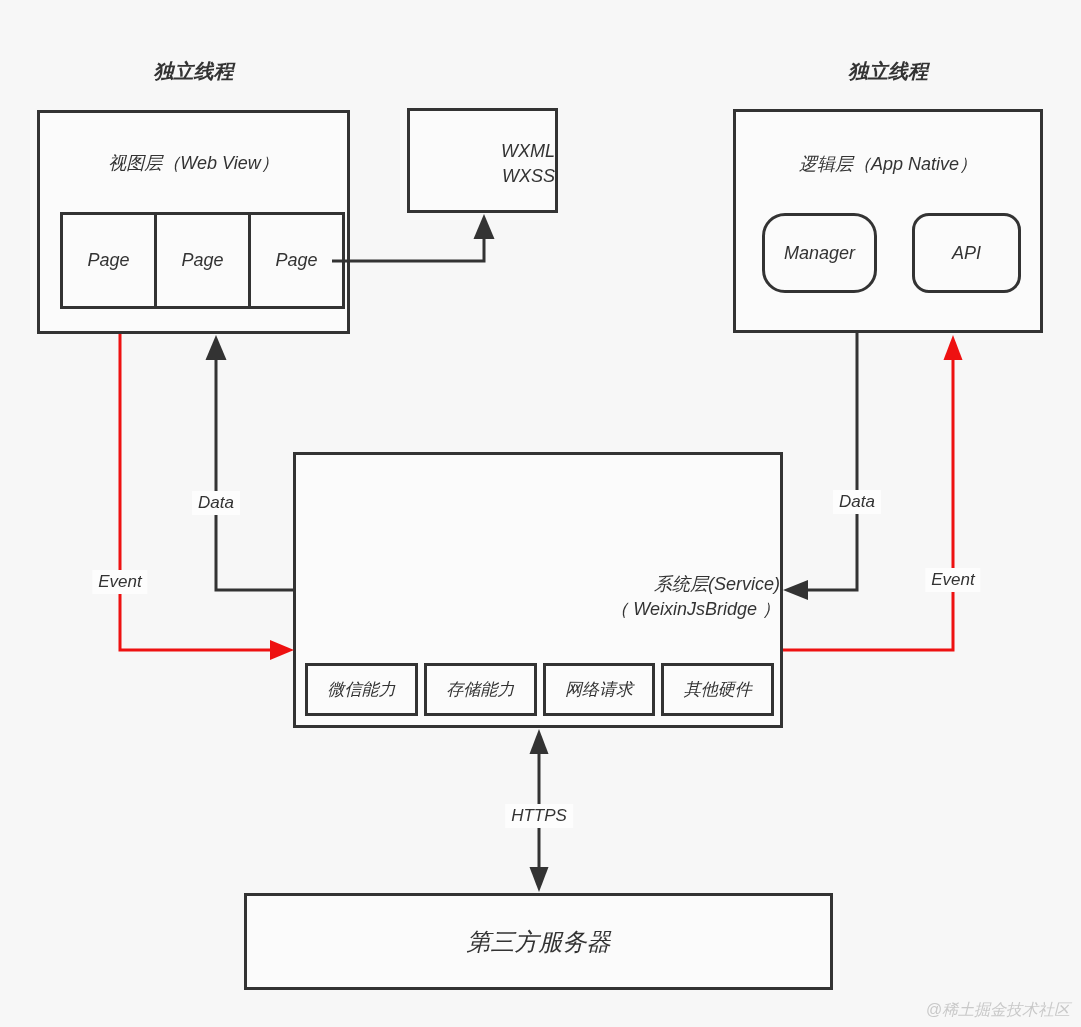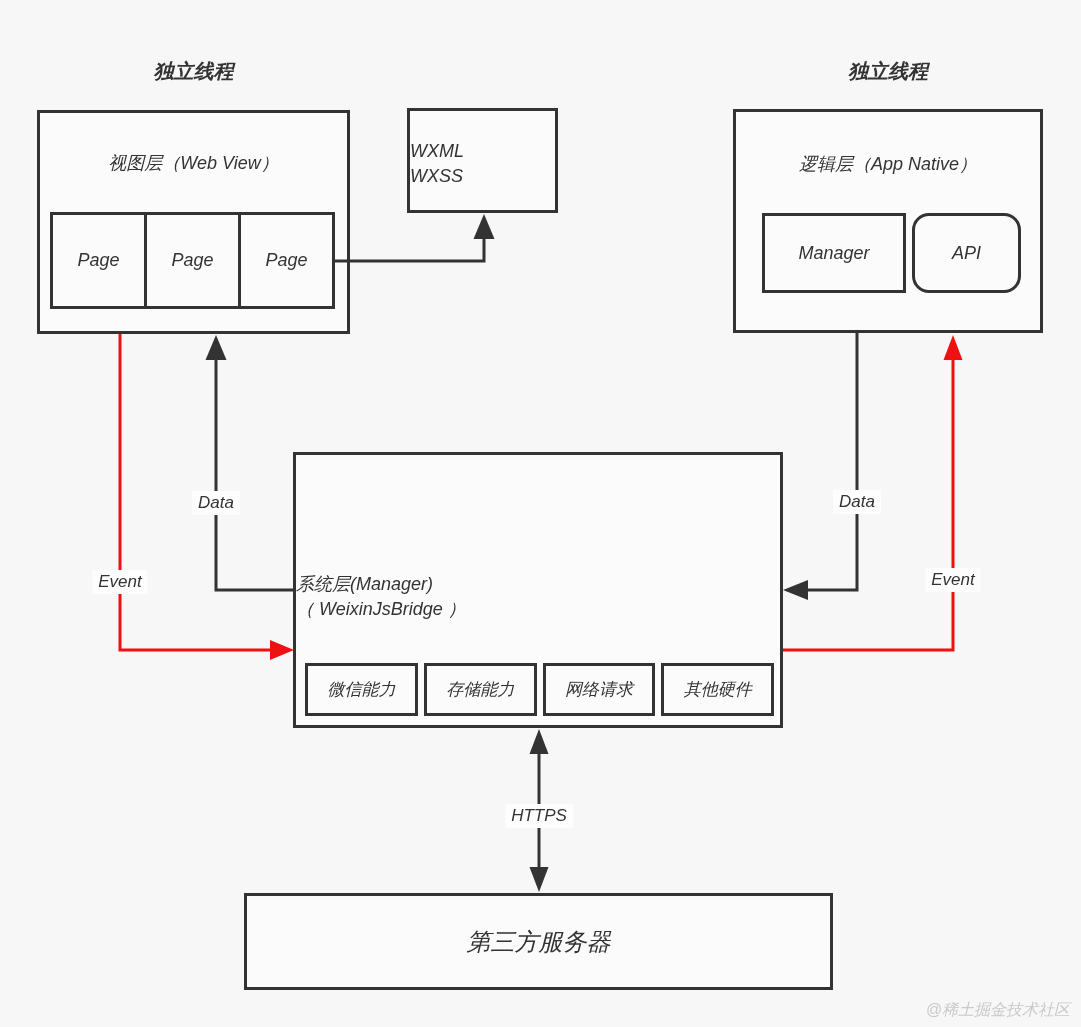--- a/index.html
+++ b/index.html
@@ -55,21 +55,21 @@
     font-size: 18px;
     color: #333333;
     background: #fbfbfb;
   }
   .page-cell:first-child {
     margin-left: 0;
   }
   .center-stack {
     position: absolute;
     width: 100%;
-    text-align: left;
+    text-align: right;
     font-size: 18px;
     color: #333333;
     line-height: 25px;
   }
   .sub-box {
     position: absolute;
     border: 3px solid #333333;
     background: #fbfbfb;
     box-sizing: border-box;
     display: flex;
@@ -129,43 +129,43 @@
 </head>
 <body>
 
 <div class="canvas">
 
   <div class="thread-label" style="left:37px; top:58px; width:313px;">独立线程</div>
   <div class="thread-label" style="left:733px; top:58px; width:310px;">独立线程</div>
 
   <div class="box" style="left:37px; top:110px; width:313px; height:224px;">
     <div class="box-title" style="top:38px;">视图层（Web View）</div>
-    <div class="pages-row" style="left:10px; top:99px;">
+    <div class="pages-row" style="left:20px; top:99px;">
       <div class="page-cell">Page</div>
       <div class="page-cell">Page</div>
       <div class="page-cell">Page</div>
     </div>
   </div>
 
   <div class="box" style="left:407px; top:108px; width:151px; height:105px;">
     <div class="center-stack" style="top:28px;">
       <div>WXML</div>
       <div>WXSS</div>
     </div>
   </div>
 
   <div class="box" style="left:733px; top:109px; width:310px; height:224px;">
     <div class="box-title" style="top:40px;">逻辑层（App Native）</div>
-    <div class="sub-box" style="left:26px; top:101px; width:144px; height:80px;">Manager</div>
+    <div class="sub-box" style="left:26px; top:101px; width:115px; height:80px;border-radius:23px;">Manager</div>
     <div class="sub-box" style="left:176px; top:101px; width:109px; height:80px;border-radius:17px;">API</div>
   </div>
 
   <div class="box" style="left:293px; top:452px; width:490px; height:276px;">
     <div class="center-stack" style="top:117px;">
-      <div>系统层(Manager)</div>
+      <div>系统层(Service)</div>
       <div>（ WeixinJsBridge ）</div>
     </div>
     <div class="cap-row">
       <div class="cap-box">微信能力</div>
       <div class="cap-box">存储能力</div>
       <div class="cap-box">网络请求</div>
       <div class="cap-box">其他硬件</div>
     </div>
   </div>
 

